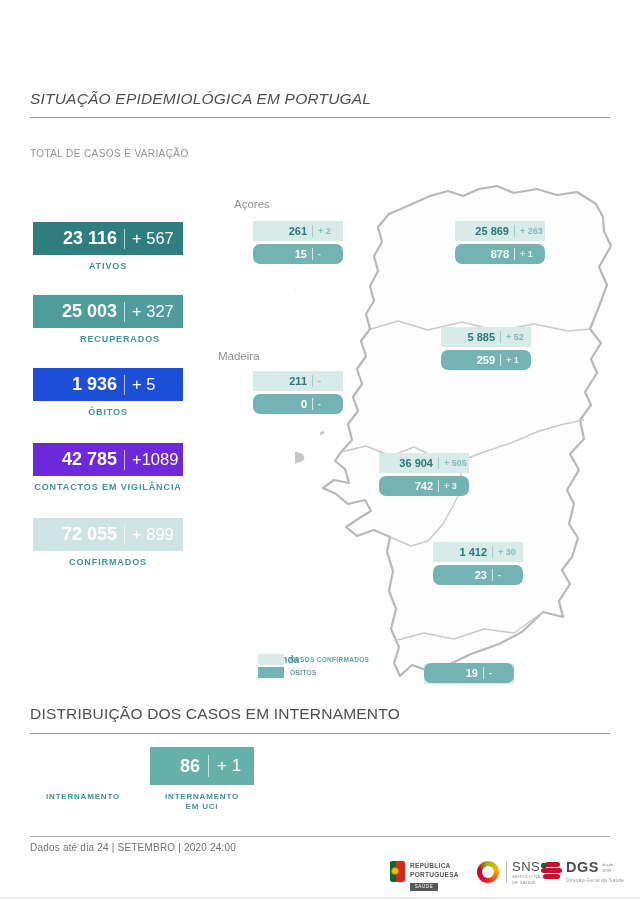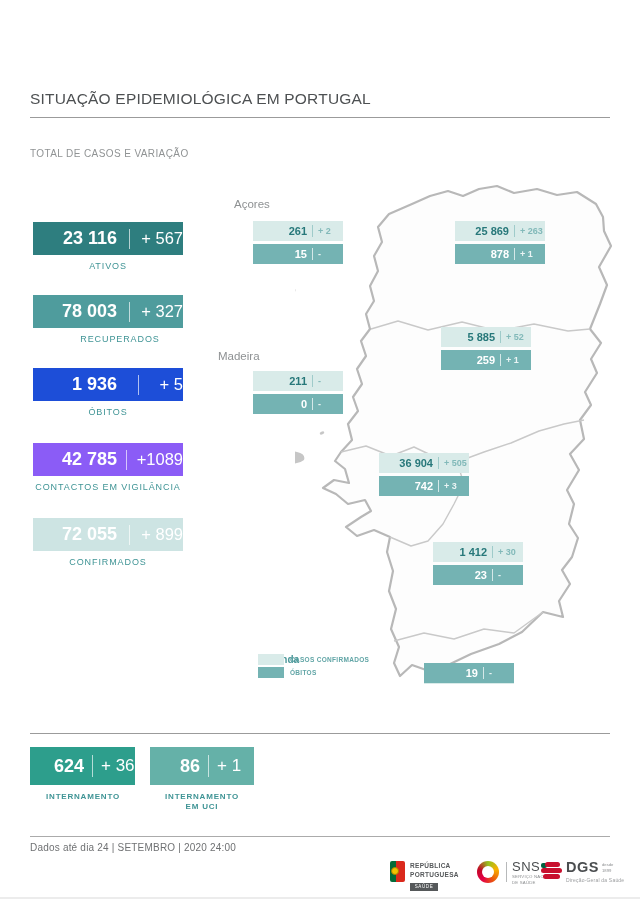--- a/index.html
+++ b/index.html
@@ -11,36 +11,36 @@
           color:#fff;display:flex;align-items:center;justify-content:center;gap:6px;
           font-size:17.5px;letter-spacing:.3px;}
   .banner .brand{font-weight:700;}
 
   
   .section-title{position:absolute;left:30px;color:#4d5052;font-size:15.5px;letter-spacing:.2px;}
   .rule{position:absolute;left:30px;width:580px;height:1px;background:#9b9b9b;}
   .col-heading{position:absolute;font-size:10px;color:#909394;letter-spacing:.4px;white-space:nowrap;}
 
   
-  .stat{position:absolute;left:33px;width:150px;height:33px;display:flex;align-items:center;color:#fff;justify-content:space-between;}
+  .stat{position:absolute;left:33px;width:150px;height:33px;display:flex;align-items:center;color:#fff;}
   .stat .v{flex:0 0 84px;text-align:right;font-size:18px;font-weight:700;padding-right:7px;white-space:nowrap;}
   .stat .sep{width:1px;height:20px;background:rgba(255,255,255,.65);}
   .stat .d{padding-left:7px;font-size:16.5px;font-weight:400;white-space:nowrap;}
   .stat-label{position:absolute;transform:translateX(-50%);white-space:nowrap;
-              font-size:9px;font-weight:400;color:#3f9495;letter-spacing:.9px;}
+              font-size:9px;font-weight:700;color:#3f9495;letter-spacing:.9px;}
 
   
   .region-label{position:absolute;font-size:11.5px;color:#8e9193;}
   .rrow{position:absolute;width:90px;height:20px;display:flex;align-items:center;}
   .rrow .v{flex:0 0 54px;text-align:right;font-size:11px;font-weight:700;padding-right:5px;white-space:nowrap;}
   .rrow .sep{width:1px;height:12px;}
   .rrow .d{padding-left:5px;font-size:9px;font-weight:700;white-space:nowrap;}
   .rrow.light{background:#d9ebe9;}
   .rrow.light .v{color:#27787a;} .rrow.light .d{color:#82b9b9;} .rrow.light .sep{background:#9fcbca;}
-  .rrow.dark{background:#74b3b3;}
+  .rrow.dark{background:#74b3b3;border-radius:7px;}
   .rrow.dark .v{color:#fff;} .rrow.dark .d{color:rgba(255,255,255,.85);} .rrow.dark .sep{background:rgba(255,255,255,.7);}
 
   
   .legend-title{position:absolute;left:258px;top:642px;font-size:10px;font-weight:700;color:#4c989a;margin-top:12px;}
   .legend-row{position:absolute;left:258px;display:flex;align-items:center;gap:6px;}
   .legend-swatch{width:26px;height:11px;}
   .legend-label{font-size:6.5px;font-weight:700;color:#61a5a6;letter-spacing:.3px;white-space:nowrap;}
 
   
   .ibox{position:absolute;height:38px;display:flex;align-items:center;color:#fff;}
@@ -75,21 +75,21 @@
   .dgs-since{position:absolute;left:602px;top:862px;font-size:4.2px;color:#8d8f91;line-height:1.5;}
   .dgs-sub{position:absolute;left:566px;top:877px;font-size:5px;color:#9a9c9e;letter-spacing:.2px;}
   .page-bottom-line{position:absolute;left:0;top:897px;width:640px;height:2px;background:#ececec;}
 </style>
 </head>
 <body>
 
 <div class="page">
 
 
-  <div class="section-title" style="top:90px;">SITUAÇÃO EPIDEMIOLÓGICA EM PORTUGAL</div>
+  <div class="section-title" style="top:90px;font-style:italic;">SITUAÇÃO EPIDEMIOLÓGICA EM PORTUGAL</div>
   <div class="rule" style="top:117px;"></div>
 
   <div class="col-heading" style="left:30px;top:148px;">TOTAL DE CASOS E VARIAÇÃO</div>
 
   <svg style="position:absolute;left:295px;top:178px;" width="340" height="530" viewBox="295 178 340 530">
     <path fill="#fdfdfd" stroke="#b8b8b8" stroke-width="2.2" stroke-linejoin="round" d="M412,204 L430,196 L448,191 L463,196 L479,189 L497,186 L514,193 L537,189 L557,195 L577,192 L596,204 L603,217 L604,231
          L611,246 L599,267 L607,285 L600,304 L590,329 L601,343 L591,359 L597,373 L585,392 L591,405 L580,420 L584,439 L570,454
          L579,470 L567,490 L574,504 L569,524 L578,538 L572,557 L562,570 L570,584 L559,601 L563,617
          L543,612 L522,632 L499,644 L471,654 L448,665 L429,671 L412,665 L400,676
          L394,663 L399,647 L391,629 L396,609 L389,591 L393,571 L387,552 L390,537
@@ -119,34 +119,34 @@
   </svg>
 
   <div class="stat" style="top:222px;background:#2e7e7f;">
     <span class="v">23 116</span>
     <span class="sep"></span>
     <span class="d">+ 567</span>
   </div>
   <div class="stat-label" style="left:108px;top:261px;">ATIVOS</div>
 
   <div class="stat" style="top:295px;background:#4f9c9d;">
-    <span class="v">78 003</span>
+    <span class="v">25 003</span>
     <span class="sep"></span>
     <span class="d">+ 327</span>
   </div>
   <div class="stat-label" style="left:120px;top:334px;">RECUPERADOS</div>
 
   <div class="stat" style="top:368px;background:#1d4ed8;">
     <span class="v">1 936</span>
     <span class="sep"></span>
     <span class="d">+ 5</span>
   </div>
   <div class="stat-label" style="left:108px;top:407px;">ÓBITOS</div>
 
-  <div class="stat" style="top:443px;background:#8b5cf6;">
+  <div class="stat" style="top:443px;background:#6d28d9;">
     <span class="v">42 785</span>
     <span class="sep"></span>
     <span class="d">+1089</span>
   </div>
   <div class="stat-label" style="left:108px;top:482px;">CONTACTOS EM VIGILÂNCIA</div>
 
   <div class="stat" style="top:518px;background:#cde4e3;">
     <span class="v">72 055</span>
     <span class="sep"></span>
     <span class="d">+ 899</span>
@@ -236,27 +236,23 @@
   <div class="legend-title">Legenda</div>
   <div class="legend-row" style="top:654px;">
     <span class="legend-swatch" style="background:#d9ebe9;"></span>
     <span class="legend-label">CASOS CONFIRMADOS</span>
   </div>
   <div class="legend-row" style="top:667px;">
     <span class="legend-swatch" style="background:#74b3b3;"></span>
     <span class="legend-label">ÓBITOS</span>
   </div>
 
+  <div class="section-title" style="top:705px;">DISTRIBUIÇÃO DOS CASOS EM INTERNAMENTO</div>
   <div class="rule" style="top:733px;"></div>
 
-  <div class="ibox" style="left:30px;top:747px;width:105px;background:#2d9e8c;">
-    <span class="v" style="flex:0 0 54px;">624</span>
-    <span class="sep"></span>
-    <span class="d">+ 36</span>
-  </div>
   <div class="ibox-label" style="left:37px;top:792px;width:92px;">INTERNAMENTO</div>
 
   <div class="ibox" style="left:150px;top:747px;width:104px;background:#65b1a8;">
     <span class="v" style="flex:0 0 50px;">86</span>
     <span class="sep"></span>
     <span class="d">+ 1</span>
   </div>
   <div class="ibox-label" style="left:157px;top:792px;width:90px;">INTERNAMENTO EM UCI</div>
 
   <div class="rule" style="top:836px;background:#ababab;"></div>

